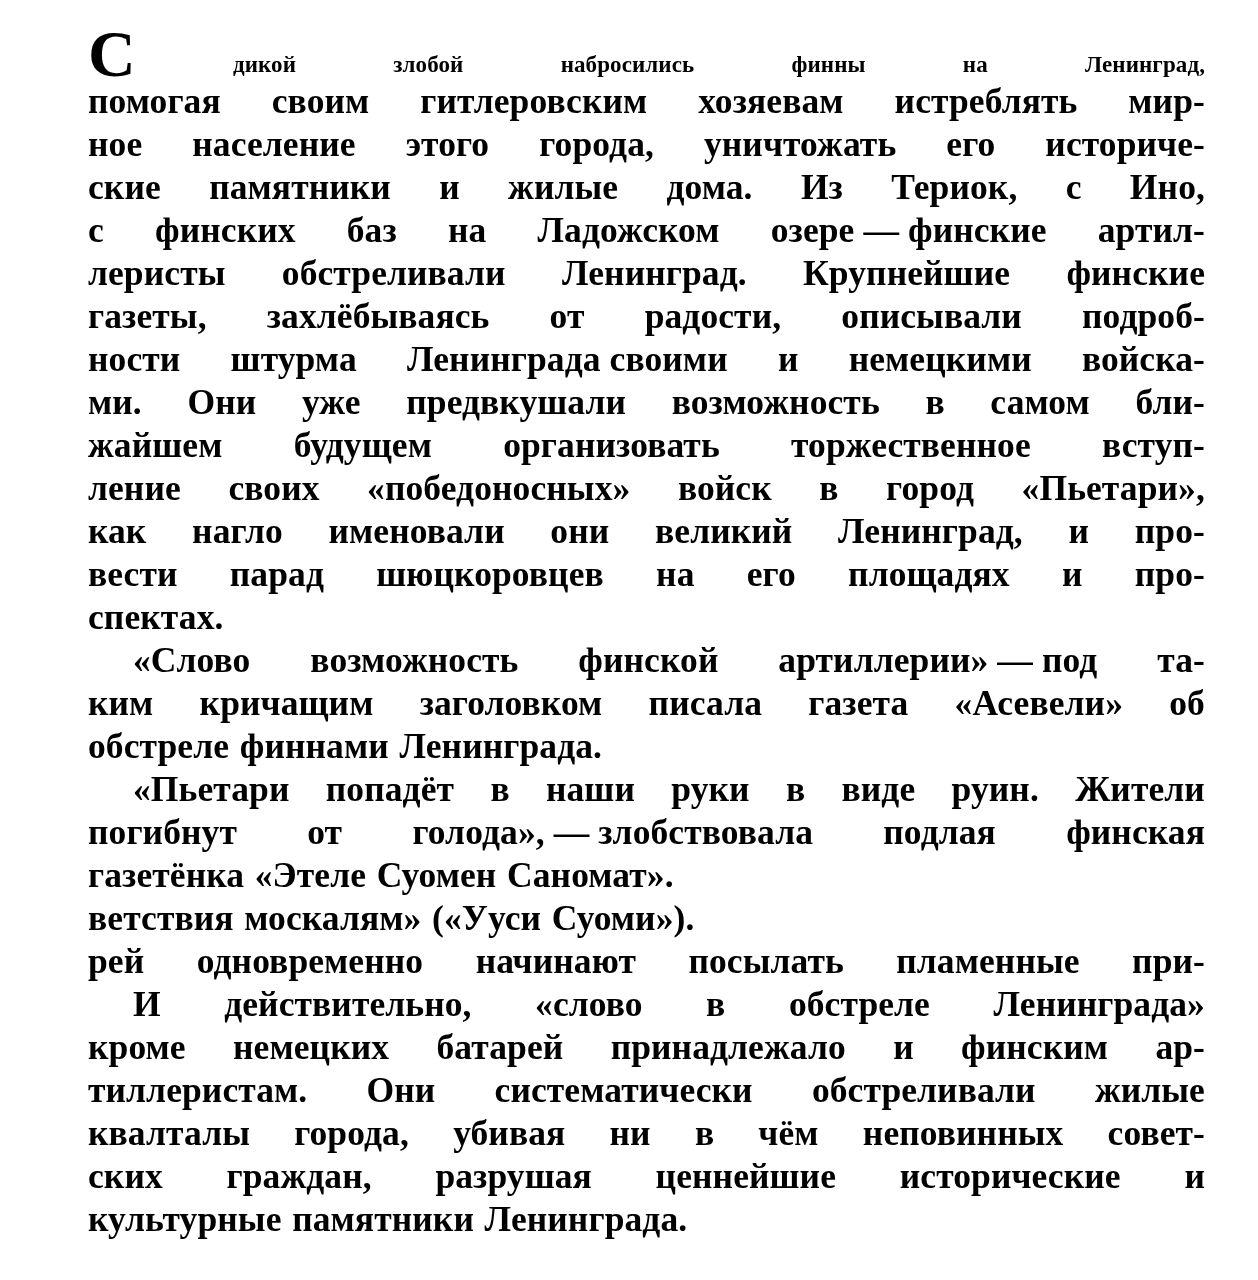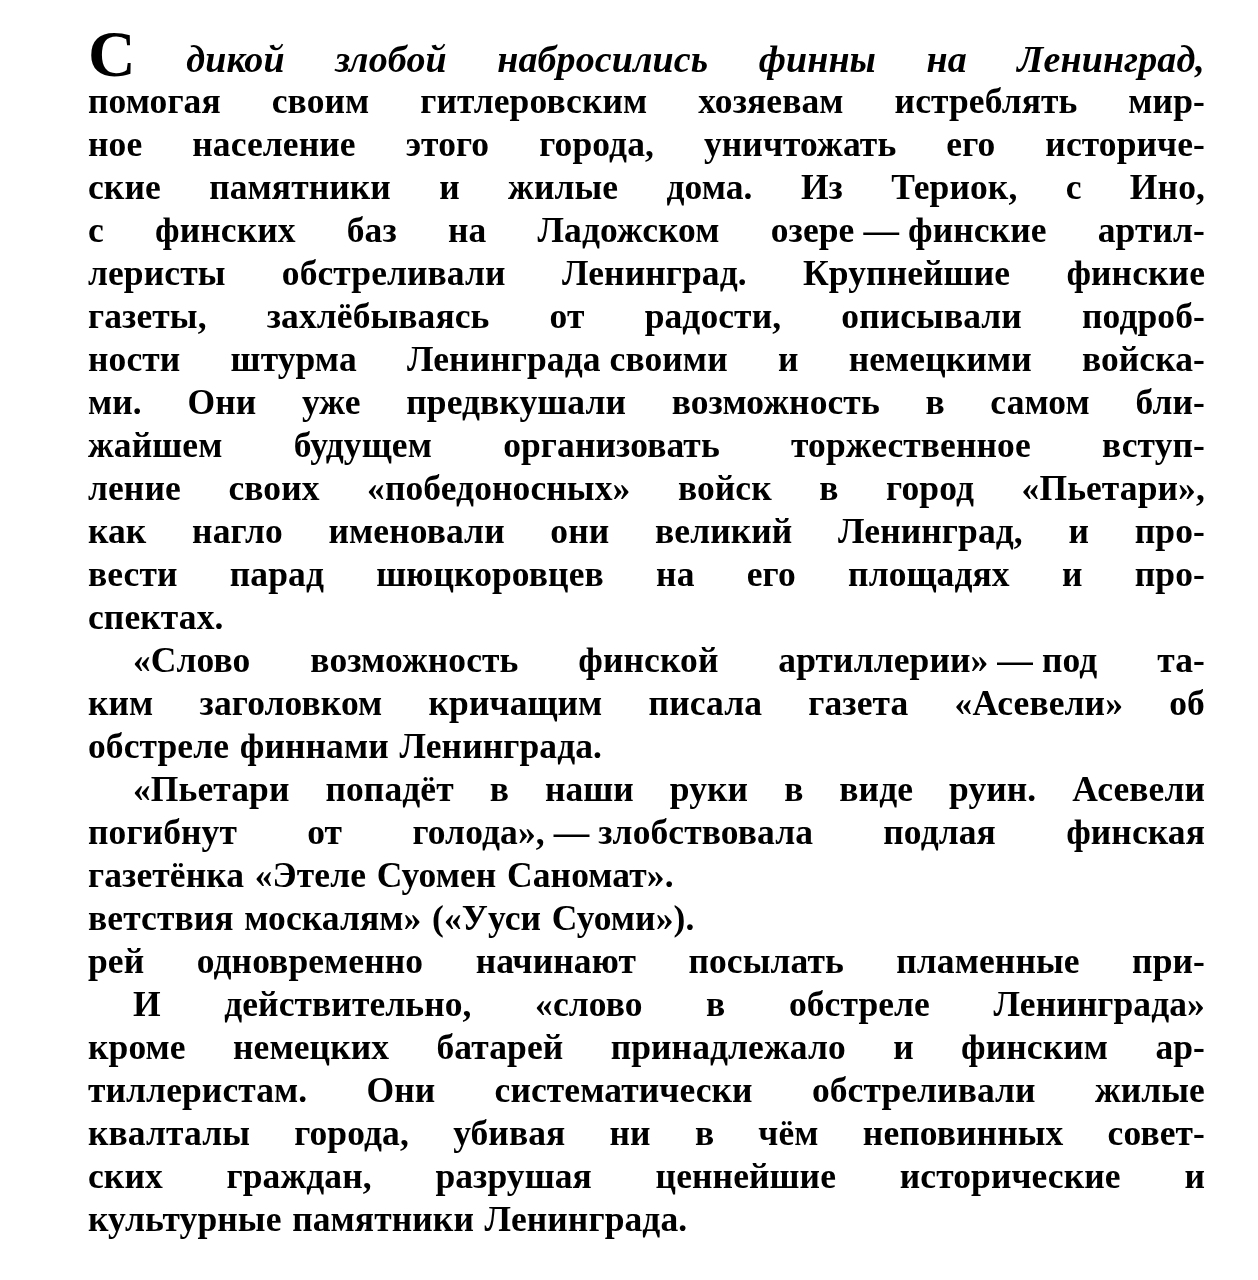--- a/index.html
+++ b/index.html
@@ -80,25 +80,24 @@
   }
   .dropcap {
     font-size: 66px;
     font-weight: 700;
     line-height: 1;
     font-family: "Liberation Serif", "DejaVu Serif", serif;
     position: relative;
     top: 3px;
   }
   .dropline .w {
-    font-size: 38px;
+    font-size: 23px;
     line-height: 1;
     position: relative;
     top: -1px;
-    font-style: italic;
   }
 
   
   .column {
     -webkit-font-smoothing: none;
   }
 </style>
 </head>
 <body>
 
@@ -115,25 +114,25 @@
         <div class="line justify"><span class="w">ности</span><span class="w">штурма</span><span class="w">Ленинграда своими</span><span class="w">и</span><span class="w">немецкими</span><span class="w">войска-</span></div>
         <div class="line justify"><span class="w">ми.</span><span class="w">Они</span><span class="w">уже</span><span class="w">предвкушали</span><span class="w">возможность</span><span class="w">в</span><span class="w">самом</span><span class="w">бли-</span></div>
         <div class="line justify"><span class="w">жайшем</span><span class="w">будущем</span><span class="w">организовать</span><span class="w">торжественное</span><span class="w">вступ-</span></div>
         <div class="line justify"><span class="w">ление</span><span class="w">своих</span><span class="w">«победоносных»</span><span class="w">войск</span><span class="w">в</span><span class="w">город</span><span class="w">«Пьетари»,</span></div>
         <div class="line justify"><span class="w">как</span><span class="w">нагло</span><span class="w">именовали</span><span class="w">они</span><span class="w">великий</span><span class="w">Ленинград,</span><span class="w">и</span><span class="w">про-</span></div>
         <div class="line justify"><span class="w">вести</span><span class="w">парад</span><span class="w">шюцкоровцев</span><span class="w">на</span><span class="w">его</span><span class="w">площадях</span><span class="w">и</span><span class="w">про-</span></div>
         <div class="line flush"><span class="w">спектах.</span></div>
       </div>
       <div class="para">
         <div class="line justify indent"><span class="w">«Слово</span><span class="w">возможность</span><span class="w">финской</span><span class="w">артиллерии» — под</span><span class="w">та-</span></div>
-        <div class="line justify"><span class="w">ким</span><span class="w">заголовком</span><span class="w">кричащим</span><span class="w">писала</span><span class="w">газета</span><span class="w">«Асевели»</span><span class="w">об</span></div>
+        <div class="line justify"><span class="w">ким</span><span class="w">кричащим</span><span class="w">заголовком</span><span class="w">писала</span><span class="w">газета</span><span class="w">«Асевели»</span><span class="w">об</span></div>
         <div class="line flush"><span class="w">обстреле</span><span class="w">финнами</span><span class="w">Ленинграда.</span></div>
       </div>
       <div class="para">
-        <div class="line justify indent"><span class="w">«Пьетари</span><span class="w">попадёт</span><span class="w">в</span><span class="w">наши</span><span class="w">руки</span><span class="w">в</span><span class="w">виде</span><span class="w">руин.</span><span class="w">Асевели</span></div>
+        <div class="line justify indent"><span class="w">«Пьетари</span><span class="w">попадёт</span><span class="w">в</span><span class="w">наши</span><span class="w">руки</span><span class="w">в</span><span class="w">виде</span><span class="w">руин.</span><span class="w">Жители</span></div>
         <div class="line justify"><span class="w">погибнут</span><span class="w">от</span><span class="w">голода», — злобствовала</span><span class="w">подлая</span><span class="w">финская</span></div>
         <div class="line flush"><span class="w">газетёнка</span><span class="w">«Этеле</span><span class="w">Суомен</span><span class="w">Саномат».</span></div>
       </div>
       <div class="para">
         <div class="line flush"><span class="w">ветствия</span><span class="w">москалям»</span><span class="w">(«Ууси</span><span class="w">Суоми»).</span></div>
         <div class="line justify"><span class="w">рей</span><span class="w">одновременно</span><span class="w">начинают</span><span class="w">посылать</span><span class="w">пламенные</span><span class="w">при-</span></div>
       </div>
       <div class="para">
         <div class="line justify indent"><span class="w">И</span><span class="w">действительно,</span><span class="w">«слово</span><span class="w">в</span><span class="w">обстреле</span><span class="w">Ленинграда»</span></div>
         <div class="line justify"><span class="w">кроме</span><span class="w">немецких</span><span class="w">батарей</span><span class="w">принадлежало</span><span class="w">и</span><span class="w">финским</span><span class="w">ар-</span></div>

